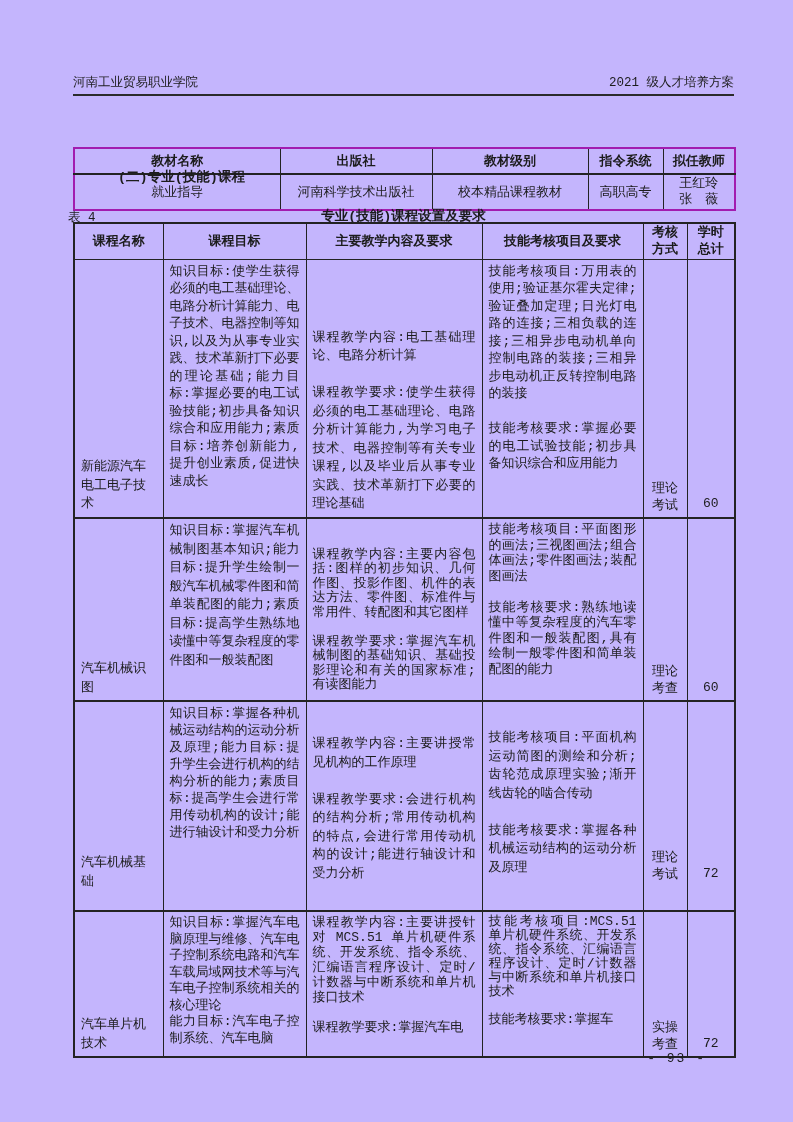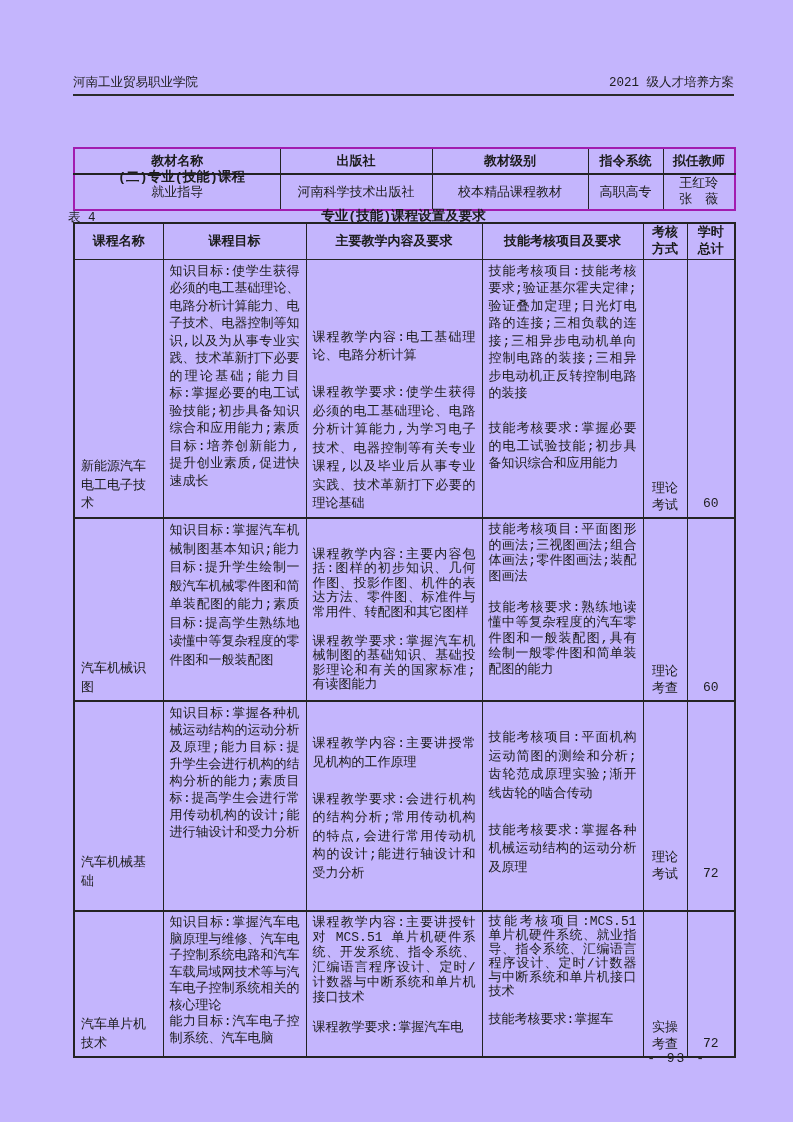--- a/index.html
+++ b/index.html
@@ -133,21 +133,21 @@
           </td>
           <td>
             <div class="clip vc" style="height:257px">
                 <div class="txt just">课程教学内容:电工基础理论、电路分析计算
 
 课程教学要求:使学生获得必须的电工基础理论、电路分析计算能力,为学习电子技术、电器控制等有关专业课程,以及毕业后从事专业实践、技术革新打下必要的理论基础</div>
               </div>
           </td>
           <td>
             <div class="clip vt" style="height:257px">
-                <div class="txt just" style="line-height:17.5px">技能考核项目:技能考核要求;验证基尔霍夫定律;验证叠加定理;日光灯电路的连接;三相负载的连接;三相异步电动机单向控制电路的装接;三相异步电动机正反转控制电路的装接
+                <div class="txt just" style="line-height:17.5px">技能考核项目:万用表的使用;验证基尔霍夫定律;验证叠加定理;日光灯电路的连接;三相负载的连接;三相异步电动机单向控制电路的装接;三相异步电动机正反转控制电路的装接
 
 技能考核要求:掌握必要的电工试验技能;初步具备知识综合和应用能力</div>
               </div>
           </td>
           <td>
             <div class="clip vc" style="height:257px">
                 <div class="txt ctr" style="line-height:17px">理论
 考试</div>
               </div>
           </td>
@@ -245,21 +245,21 @@
           </td>
           <td>
             <div class="clip vt" style="height:144px">
                 <div class="txt just" style="line-height:15px">课程教学内容:主要讲授针对 MCS.51 单片机硬件系统、开发系统、指令系统、汇编语言程序设计、定时/计数器与中断系统和单片机接口技术
 
 课程教学要求:掌握汽车电</div>
               </div>
           </td>
           <td>
             <div class="clip vt" style="height:144px">
-                <div class="txt just" style="line-height:14px">技能考核项目:MCS.51 单片机硬件系统、就业指导、指令系统、汇编语言程序设计、定时/计数器与中断系统和单片机接口技术
+                <div class="txt just" style="line-height:14px">技能考核项目:MCS.51 单片机硬件系统、开发系统、指令系统、汇编语言程序设计、定时/计数器与中断系统和单片机接口技术
 
 技能考核要求:掌握车</div>
               </div>
           </td>
           <td>
             <div class="clip vc" style="height:144px">
                 <div class="txt ctr" style="line-height:17px">实操
 考查</div>
               </div>
           </td>

